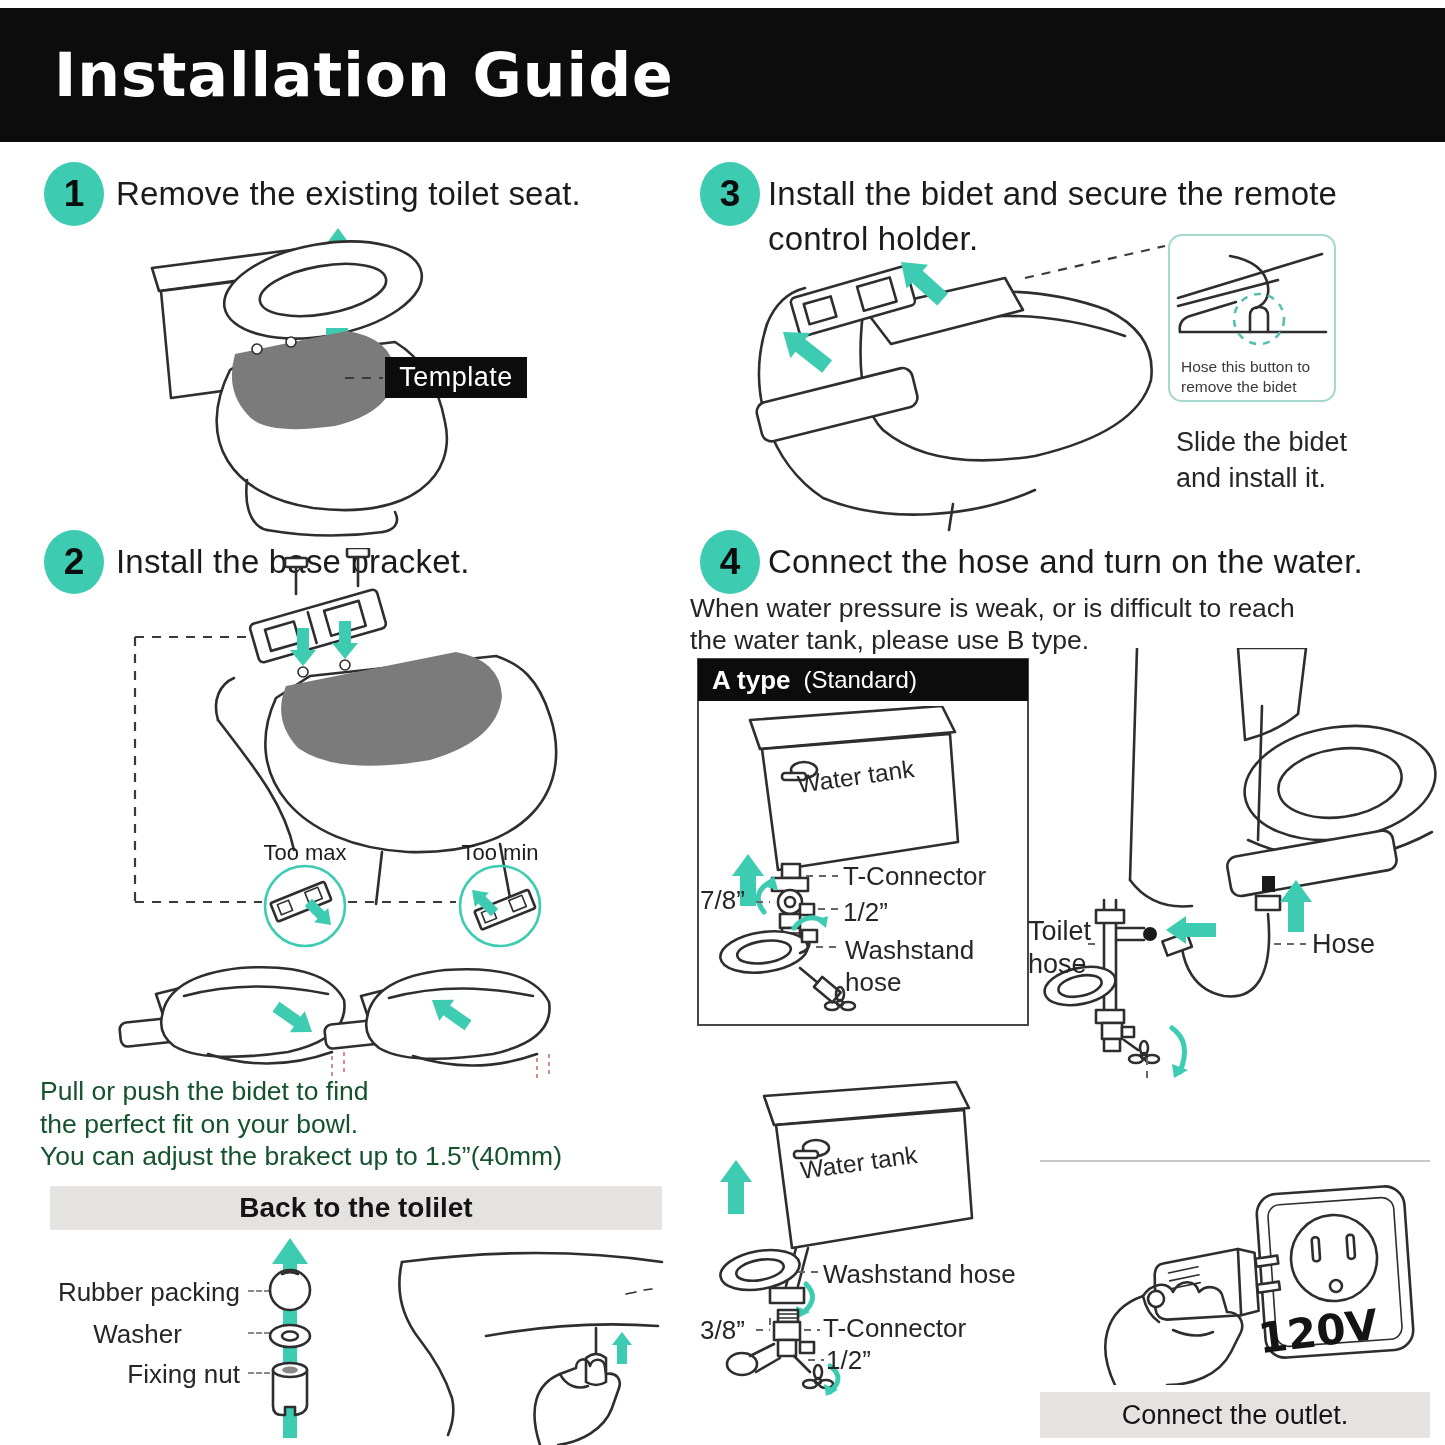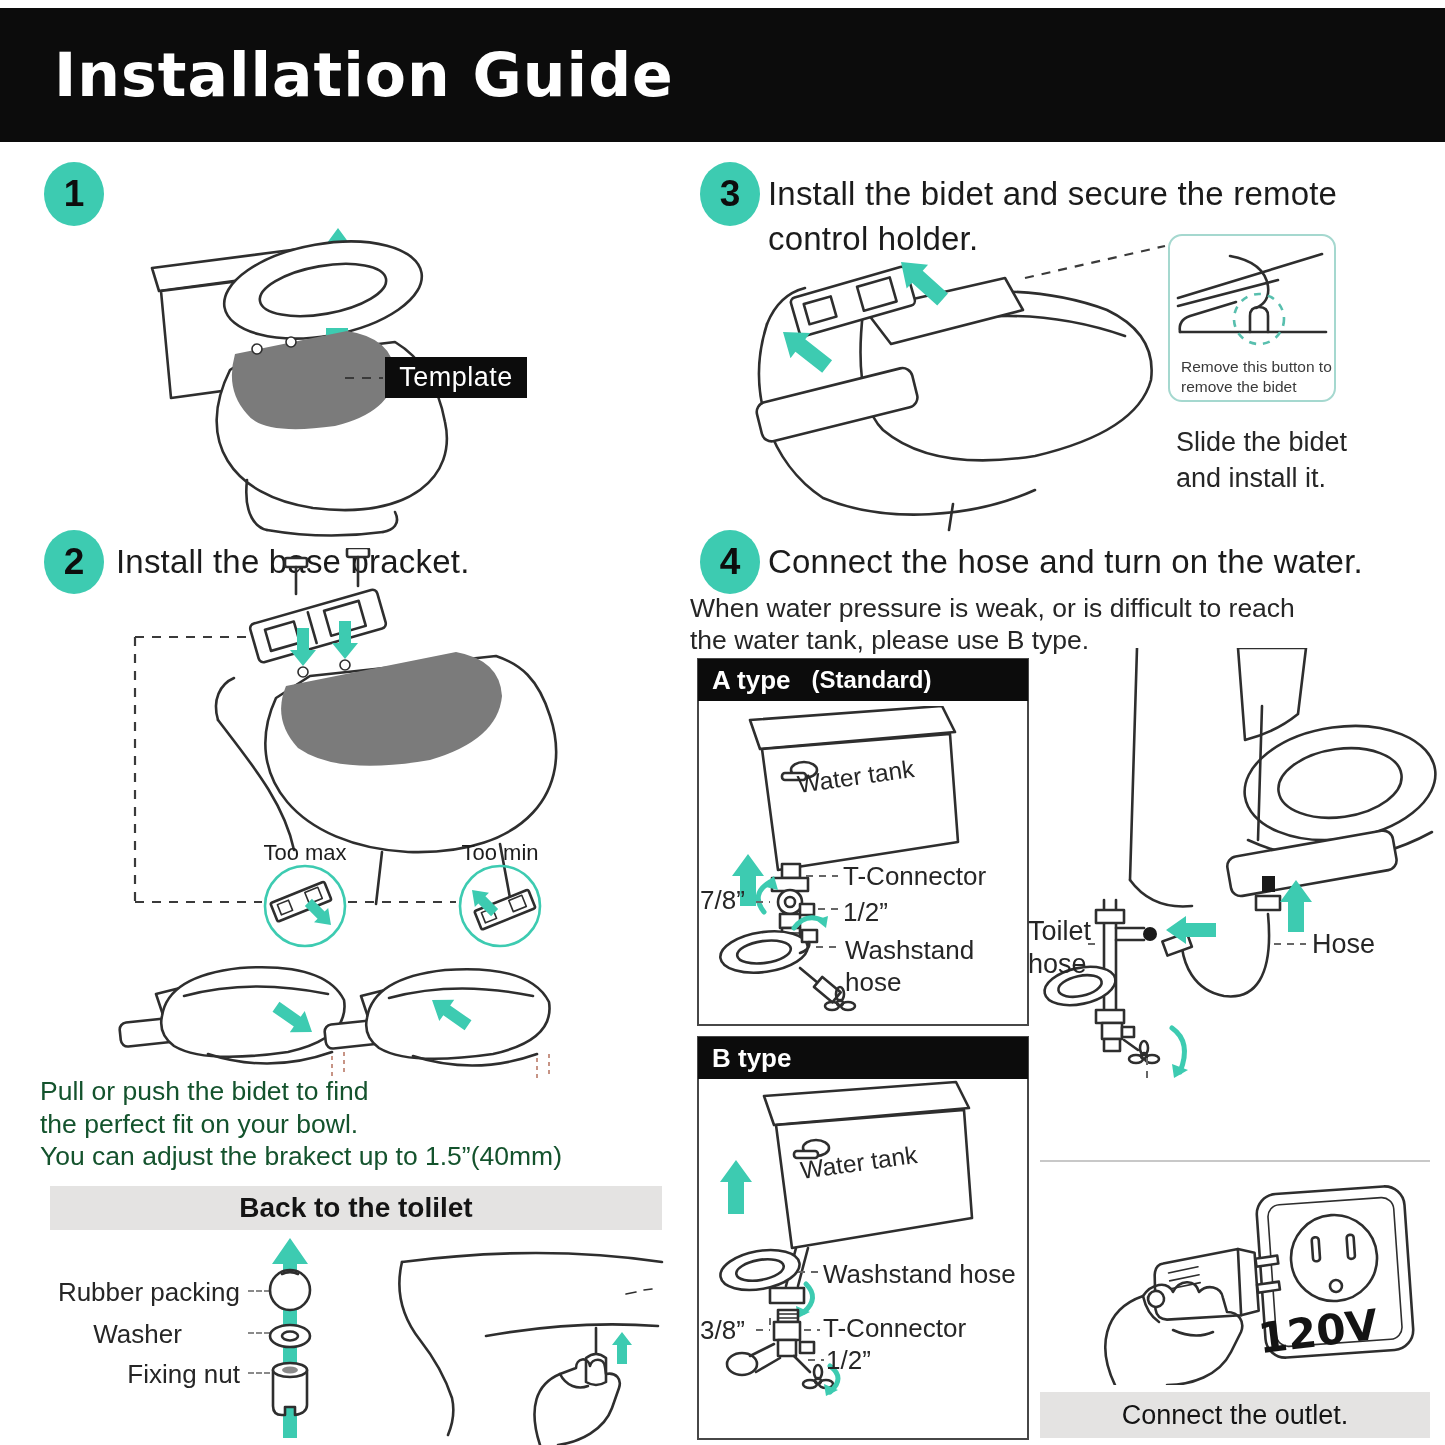--- a/index.html
+++ b/index.html
@@ -11,21 +11,21 @@
   .step-num{position:absolute;width:60px;height:64px;border-radius:50%;background:var(--teal,#3DCBB1);color:#0d0d0d;font-size:37px;font-weight:bold;display:flex;align-items:center;justify-content:center}
   .step-title{position:absolute;font-size:33px;font-weight:500;color:#1b1b1b;letter-spacing:.2px;line-height:1.35}
   .note{position:absolute;font-size:26.5px;color:#14532d;text-align:left}
   .lbl{position:absolute;font-size:26px;color:#262626;line-height:1.24}
   .small-lbl{position:absolute;font-size:22px;font-weight:500;color:#1d1d1d;text-align:center}
   .bar{position:absolute;background:var(--gray-bar,#e4e3e2);display:flex;align-items:center;justify-content:center;color:#141414}
   .blackbox{position:absolute;background:var(--black,#0c0c0c);color:#fff;display:flex;align-items:center;justify-content:center;font-size:27px;letter-spacing:.5px}
   .typebox{position:absolute;border:2px solid #474747;background:#fff}
   .typehead{position:absolute;left:-1px;top:-1px;right:-1px;height:42px;background:var(--black,#0c0c0c);color:#fff;display:flex;align-items:center;padding-left:14px}
   .typehead .b{font-weight:bold;font-size:26px}
-  .typehead .r{font-size:24px;margin-left:21px;font-weight:bold}
+  .typehead .r{font-size:24px;margin-left:13px;font-weight:normal}
   .callout{position:absolute;border:2px solid #a5d8cf;border-radius:14px;background:#fff}
   .callout-txt{position:absolute;font-size:15.5px;color:#3a3a3a;white-space:nowrap}
   .dash-ln{position:absolute;border-top:2px dashed #8a8a8a}
   .divider{position:absolute;border-top:2px solid #c8c8c8}
   
   .ln{fill:none;stroke:#2e2e2e;stroke-width:2.6;stroke-linecap:round;stroke-linejoin:round}
   .lnw{fill:#fff;stroke:#2e2e2e;stroke-width:2.6;stroke-linecap:round;stroke-linejoin:round}
   .thin{stroke-width:1.6}
   .dsh{fill:none;stroke:#3a3a3a;stroke-width:2.2;stroke-dasharray:9 8}
   .dshb{fill:none;stroke:#666;stroke-width:2;stroke-dasharray:7 6}
@@ -38,20 +38,21 @@
 </head>
 <body>
 
 <div class="page">
 
   <header class="banner">
     <div class="banner-title">Installation Guide</div>
   </header>
 
   <div class="step-num" style="left:44px;top:162px">1</div>
+  <div class="step-title" style="left:116px;top:172px;width:600px">Remove the existing toilet seat.</div>
 
   <svg class="abs" style="left:95px;top:228px" width="560" height="310" viewBox="0 0 560 310">
     <polygon class="teal-fill" points="243,0 221,30 232,30 232,74 254,74 254,30 265,30"></polygon>
     <path class="lnw" d="M57,40 L212,20 L220,42 L64,63 Z"></path>
     <path class="lnw" d="M66,63 L216,44 L222,150 L76,170 Z"></path>
     <g transform="rotate(-10 228 62)">
       <ellipse class="lnw" cx="228" cy="62" rx="100" ry="46"></ellipse>
       <ellipse class="ln" cx="228" cy="62" rx="64" ry="24"></ellipse>
     </g>
     <polygon class="teal-fill" points="242,170 220,140 231,140 231,100 253,100 253,140 264,140"></polygon>
@@ -223,21 +224,21 @@
   <div class="callout" style="left:1168px;top:234px;width:168px;height:168px">
     <svg class="abs" style="left:2px;top:4px" width="160" height="112" viewBox="0 0 160 112">
       <line class="ln" x1="6" y1="58" x2="150" y2="14"></line>
       <line class="ln" x1="6" y1="66" x2="106" y2="40"></line>
       <path class="ln" d="M58,16 Q92,22 96,46 Q98,62 84,68"></path>
       <path class="ln" d="M8,92 L154,92"></path>
       <path class="ln" d="M8,92 Q6,80 18,76 L64,62"></path>
       <path class="ln" d="M78,92 L78,76 Q78,67 87,67 Q96,67 96,76 L96,92"></path>
       <circle cx="87" cy="79" r="25" fill="none" stroke="#58bfae" stroke-width="2.6" stroke-dasharray="7 7"></circle>
     </svg>
-    <div class="callout-txt" style="left:11px;top:122px">Remove this button to</div>
+    <div class="callout-txt" style="left:11px;top:122px">Hose this button to</div>
     <div class="callout-txt" style="left:11px;top:142px">remove the bidet</div>
   </div>
   <div class="lbl" style="left:1176px;top:424px;font-size:27px;line-height:36px">
     <div>Slide the bidet</div>
     <div>and install it.</div>
   </div>
 
   <div class="step-num" style="left:700px;top:530px">4</div>
   <div class="step-title" style="left:768px;top:540px;width:660px">Connect the hose and turn on the water.</div>
   <div class="lbl" style="left:690px;top:592px;font-size:26.5px">When water pressure is weak, or is difficult to reach</div>
@@ -293,25 +294,20 @@
   </svg>
   <div class="lbl" style="left:797px;top:762px;font-size:24.5px;transform:rotate(-8deg)">Water tank</div>
   <div class="lbl" style="left:700px;top:884px">7/8”</div>
   <div class="lbl" style="left:843px;top:860px">T-Connector</div>
   <div class="lbl" style="left:843px;top:896px">1/2”</div>
   <div class="lbl" style="left:845px;top:934px">
     <div>Washstand</div>
     <div>hose</div>
   </div>
 
-  <div class="typebox" style="left:697px;top:1036px;width:332px;height:404px">
-    <div class="typehead">
-      <span class="b">B type</span>
-    </div>
-  </div>
   <svg class="abs" style="left:712px;top:1080px" width="302" height="356" viewBox="0 0 302 356">
     <path class="lnw" d="M52,16 L244,2 L257,28 L62,45 Z"></path>
     <path class="lnw" d="M64,45 L252,30 L260,138 L80,168 Z"></path>
     <ellipse class="lnw" cx="104" cy="68" rx="13" ry="8"></ellipse>
     <rect class="lnw" x="82" y="71" width="24" height="7" rx="3"></rect>
     <polygon class="teal-fill" points="24,80 8,102 16,102 16,134 32,134 32,102 40,102"></polygon>
     <g>
       <path class="ln" d="M84,168 L74,206"></path>
       <path class="ln" d="M96,168 L86,206"></path>
       <g transform="rotate(-10 48 190)">

